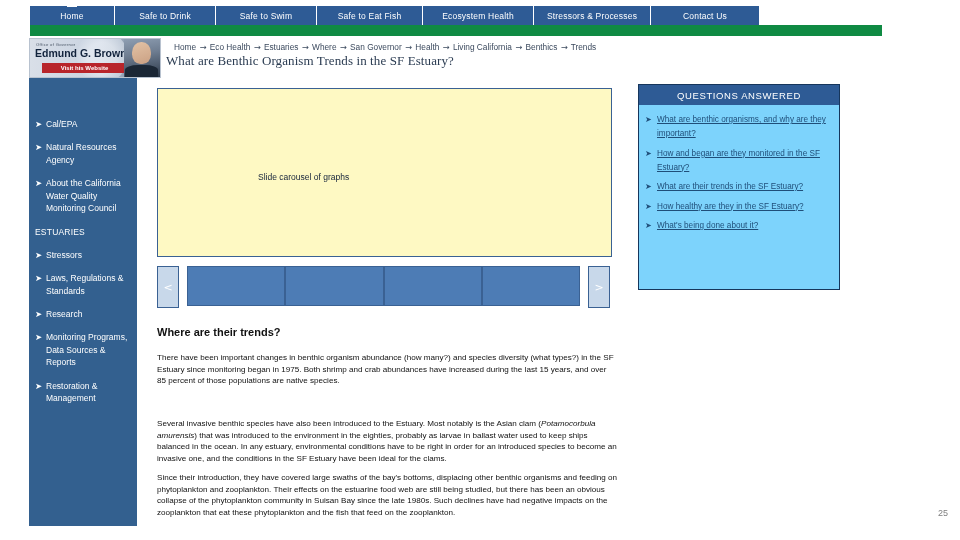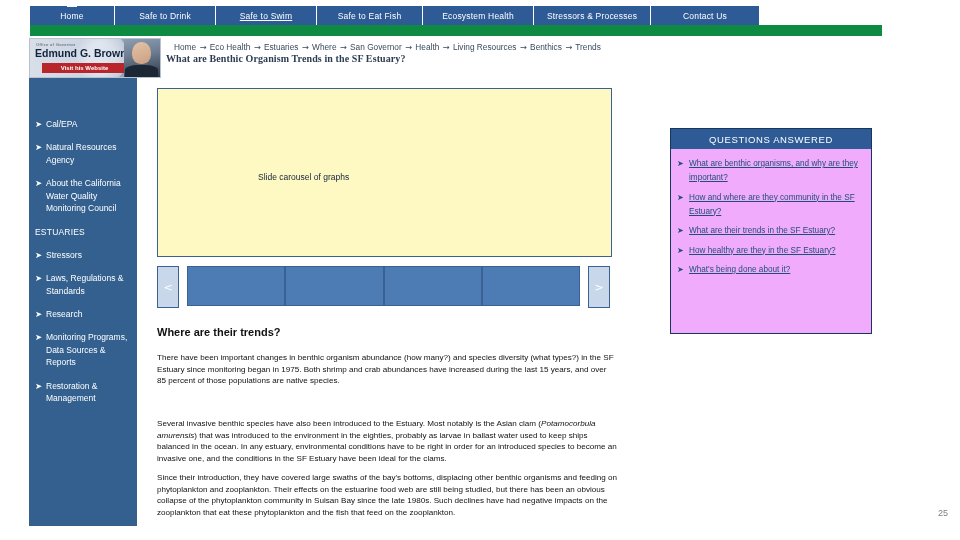--- a/index.html
+++ b/index.html
@@ -15,21 +15,21 @@
   .tab{
     background:#2e5b95;color:#ffffff;font-size:8.5px;
     display:flex;align-items:center;justify-content:center;
     border-right:1px solid #ffffff;
     padding:0 6px;white-space:nowrap;letter-spacing:.2px;
     position:relative;
   }
   .tab:last-child{border-right:none;}
   .tab.t-home{width:72px;}
   .tab.t-drink{width:88px;}
-  .tab.t-swim{width:88px;text-decoration:underline;}
+  .tab.t-swim{width:88px;}
   .tab.t-fish{width:93px;align-items:center;}
   .tab.t-eco{width:98px;align-items:center;}
   .tab.t-stress{width:104px;text-align:right;}
   .tab.t-contact{width:96px;}
   .tab-notch{
     position:absolute;left:50%;top:-3px;margin-left:-5px;
     width:10px;height:4px;background:#ffffff;
   }
   #greenbar{position:absolute;left:30px;top:25px;width:852px;height:11px;background:#0f8a43;}
 
@@ -80,28 +80,28 @@
   .side-head{
     font-size:8.5px;color:#ffffff;padding:0 6px 0 6px;line-height:12.4px;letter-spacing:.2px;
   }
 
   
   #breadcrumb{
     position:absolute;left:174px;top:42px;font-size:8.3px;color:#3c4a5e;white-space:nowrap;
   }
   #breadcrumb .sep{font-family:"DejaVu Sans",sans-serif;padding:0 1px;}
   #page-title{
-    position:absolute;left:166px;top:53px;font-size:10px;color:#2b3c52;
-    font-family:"Liberation Serif", serif;font-weight:bold;white-space:nowrap;letter-spacing:.1px;text-align:right;
+    position:absolute;left:166px;top:53px;font-size:13px;color:#2b3c52;
+    font-family:"Liberation Serif", serif;font-weight:normal;white-space:nowrap;letter-spacing:.1px;text-align:right;
   }
 
   
   #qbox{
-    position:absolute;left:670px;top:84px;width:200px;height:204px;
-    background:#f0abfc;border:1px solid #16365c;margin-top:44px;
+    position:absolute;left:638px;top:84px;width:200px;height:204px;
+    background:#7dd3fc;border:1px solid #16365c;
   }
   #qbox-head{
     height:20px;background:#2e5b95;color:#ffffff;font-size:9.5px;
     display:flex;align-items:center;justify-content:center;letter-spacing:.6px;
   }
   #qbox-body{padding:8px 6px 0 6px;}
   .qitem{display:flex;margin-bottom:5.5px;}
   .qarrow{
     width:12px;flex:0 0 12px;color:#1f4e79;font-size:8px;
     font-family:"DejaVu Sans",sans-serif;line-height:14px;
@@ -240,39 +240,39 @@
     <span>Eco Health</span>
     <span class="sep">→</span>
     <span>Estuaries</span>
     <span class="sep">→</span>
     <span>Where</span>
     <span class="sep">→</span>
     <span>San Governor</span>
     <span class="sep">→</span>
     <span>Health</span>
     <span class="sep">→</span>
-    <span>Living Resources</span>
+    <span>Living California</span>
     <span class="sep">→</span>
     <span>Benthics</span>
     <span class="sep">→</span>
     <span>Trends</span>
   </div>
 
   <div id="page-title">What are Benthic Organism Trends in the SF Estuary?</div>
 
   <div id="qbox">
     <div id="qbox-head">QUESTIONS ANSWERED</div>
     <div id="qbox-body">
       <div class="qitem">
         <span class="qarrow">➤</span>
         <span class="qtext">What are benthic organisms, and why are they important?</span>
       </div>
       <div class="qitem">
         <span class="qarrow">➤</span>
-        <span class="qtext">How and where are they community in the SF Estuary?</span>
+        <span class="qtext">How and began are they monitored in the SF Estuary?</span>
       </div>
       <div class="qitem">
         <span class="qarrow">➤</span>
         <span class="qtext">What are their trends in the SF Estuary?</span>
       </div>
       <div class="qitem">
         <span class="qarrow">➤</span>
         <span class="qtext">How healthy are they in the SF Estuary?</span>
       </div>
       <div class="qitem">

